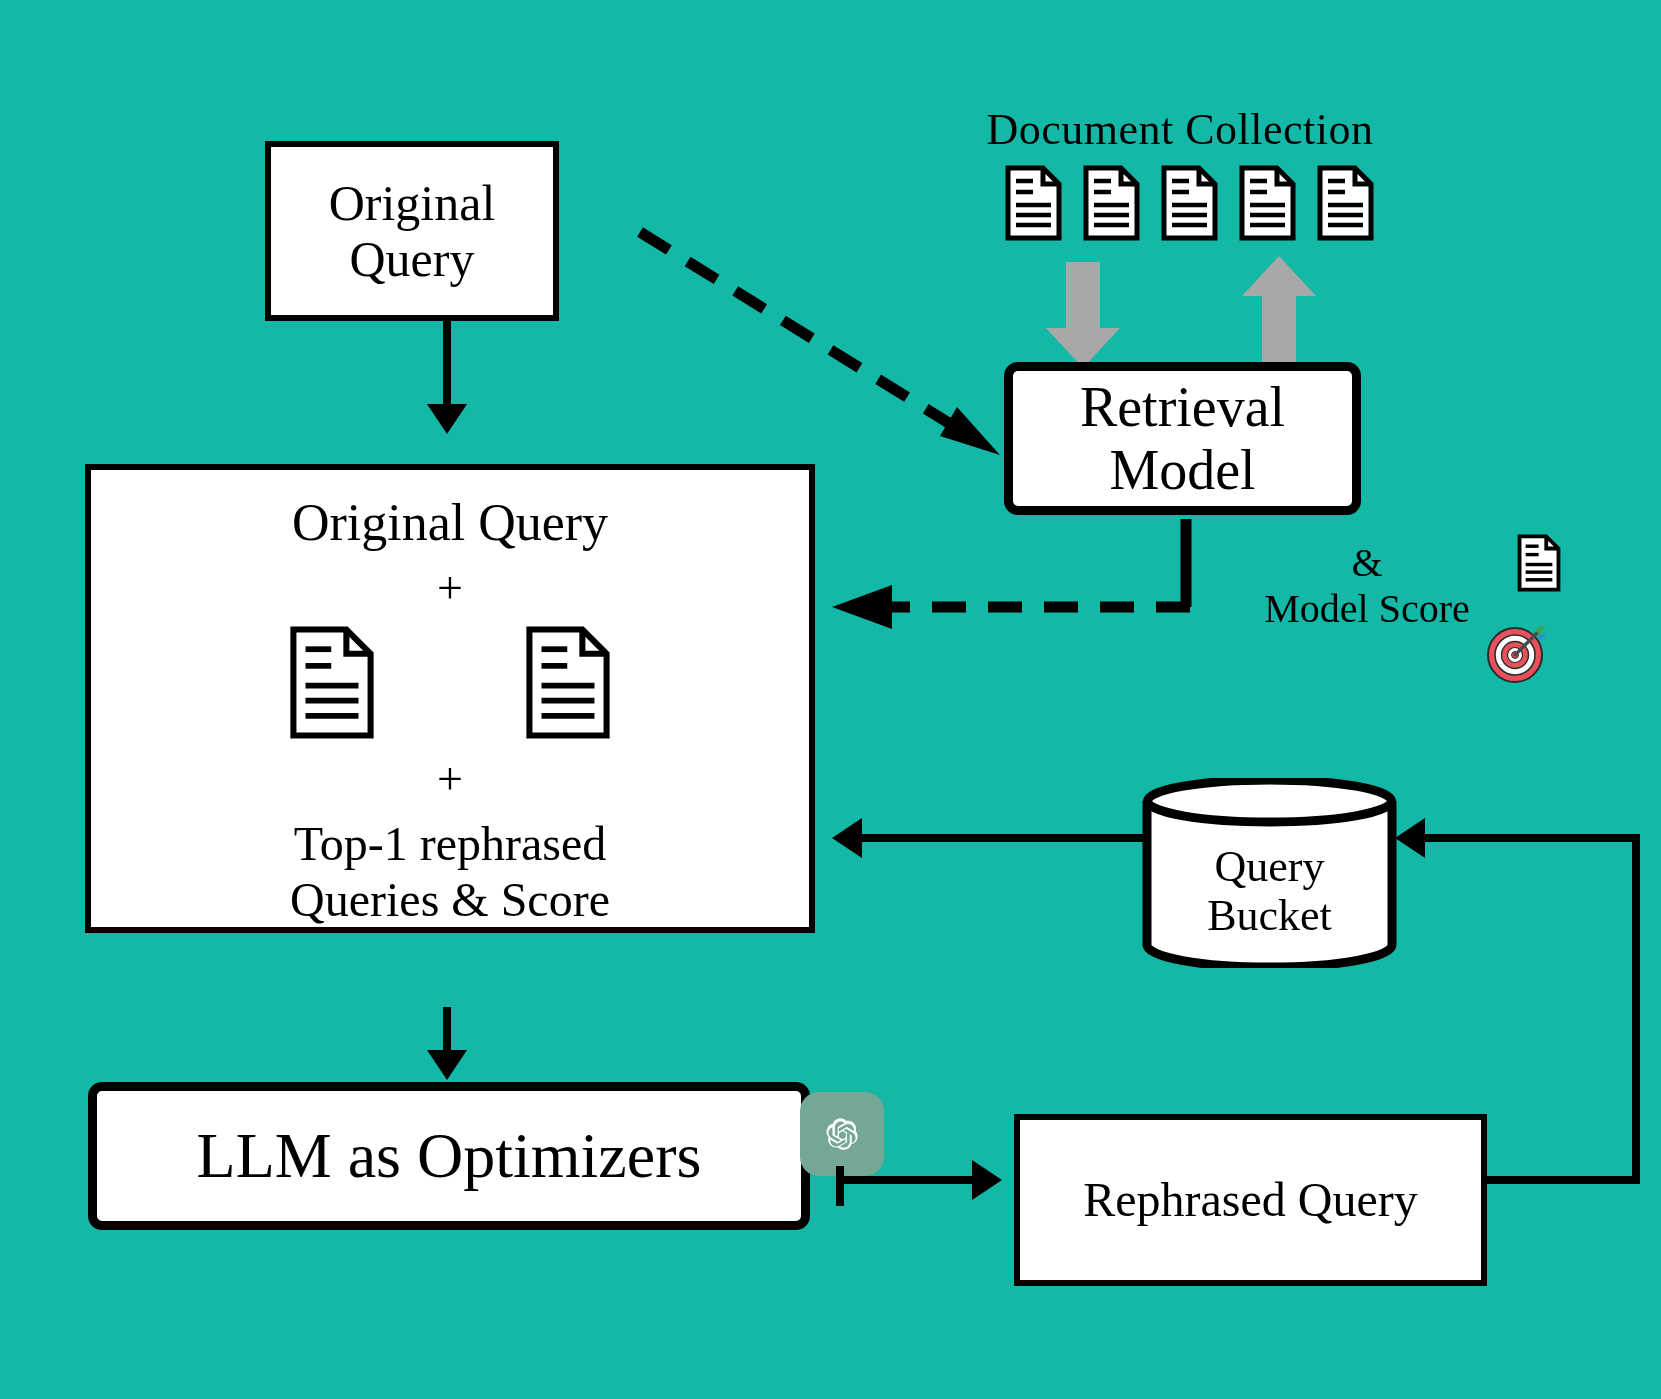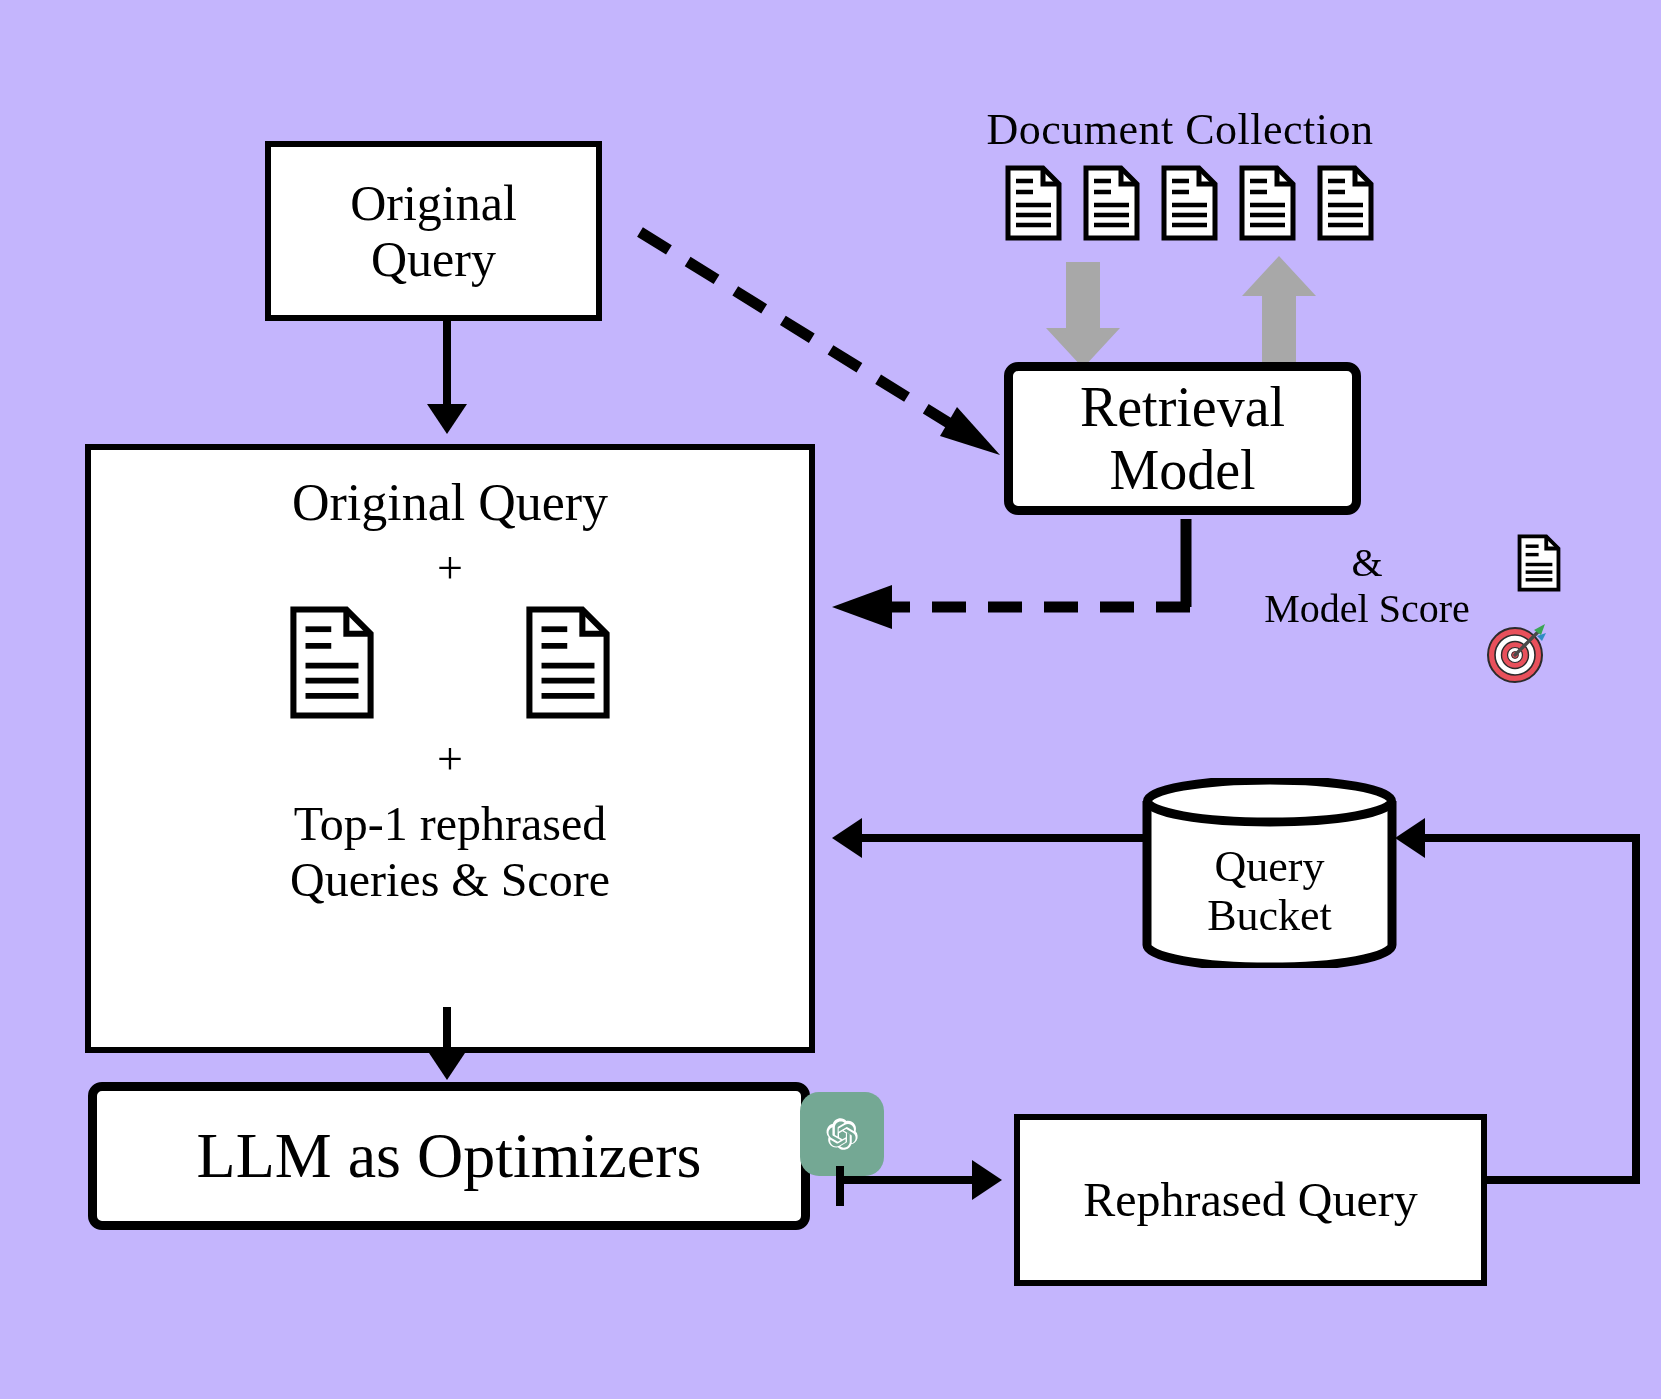--- a/index.html
+++ b/index.html
@@ -6,42 +6,42 @@
   html,body{margin:0;padding:0;background:#ffffff;}
   body{
     font-family:"Liberation Serif","DejaVu Serif",serif;
     color:#000;
     -webkit-font-smoothing:antialiased;
   }
   #stage{
     position:relative;
     width:1661px;
     height:1399px;
-    background:#c4b5fd;
+    background:#14b8a6;
     overflow:hidden;
   }
   .abs{position:absolute;}
 
   
   .box{
     position:absolute;
     border:6px solid #000;
     background:#fff;
     box-sizing:border-box;
     display:flex;
     align-items:center;
     justify-content:center;
     text-align:center;
     line-height:1.12;
   }
   .box.rounded{border-width:9px;border-radius:14px;}
   .box .txt{display:block;}
 
-  #original-query-box{left:265px;top:141px;width:337px;height:180px;font-size:50px;}
-  #combined-input-box{left:85px;top:444px;width:730px;height:609px;}
+  #original-query-box{left:265px;top:141px;width:294px;height:180px;font-size:50px;}
+  #combined-input-box{left:85px;top:464px;width:730px;height:469px;}
   #retrieval-model-box{left:1004px;top:362px;width:357px;height:153px;font-size:56px;}
   #llm-box{left:88px;top:1082px;width:722px;height:148px;font-size:64px;}
   #rephrased-query-box{left:1014px;top:1114px;width:473px;height:172px;font-size:48px;font-family:Liberation Serif, serif;}
 
   
   #combined-inner{
     position:absolute;left:0;top:0;width:100%;height:100%;
     display:flex;flex-direction:column;align-items:center;
     justify-content:flex-start;
     padding-top:26px;box-sizing:border-box;

